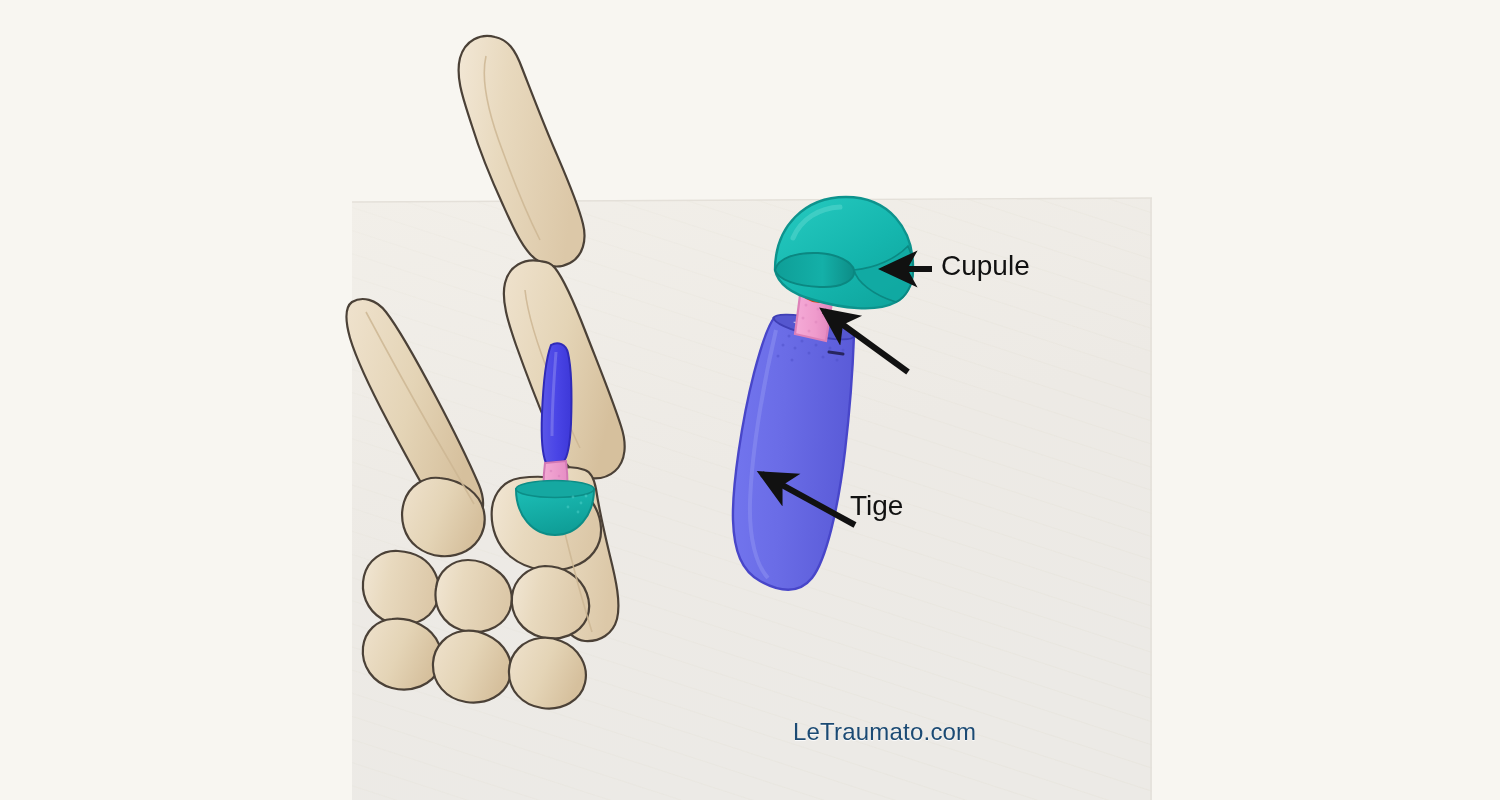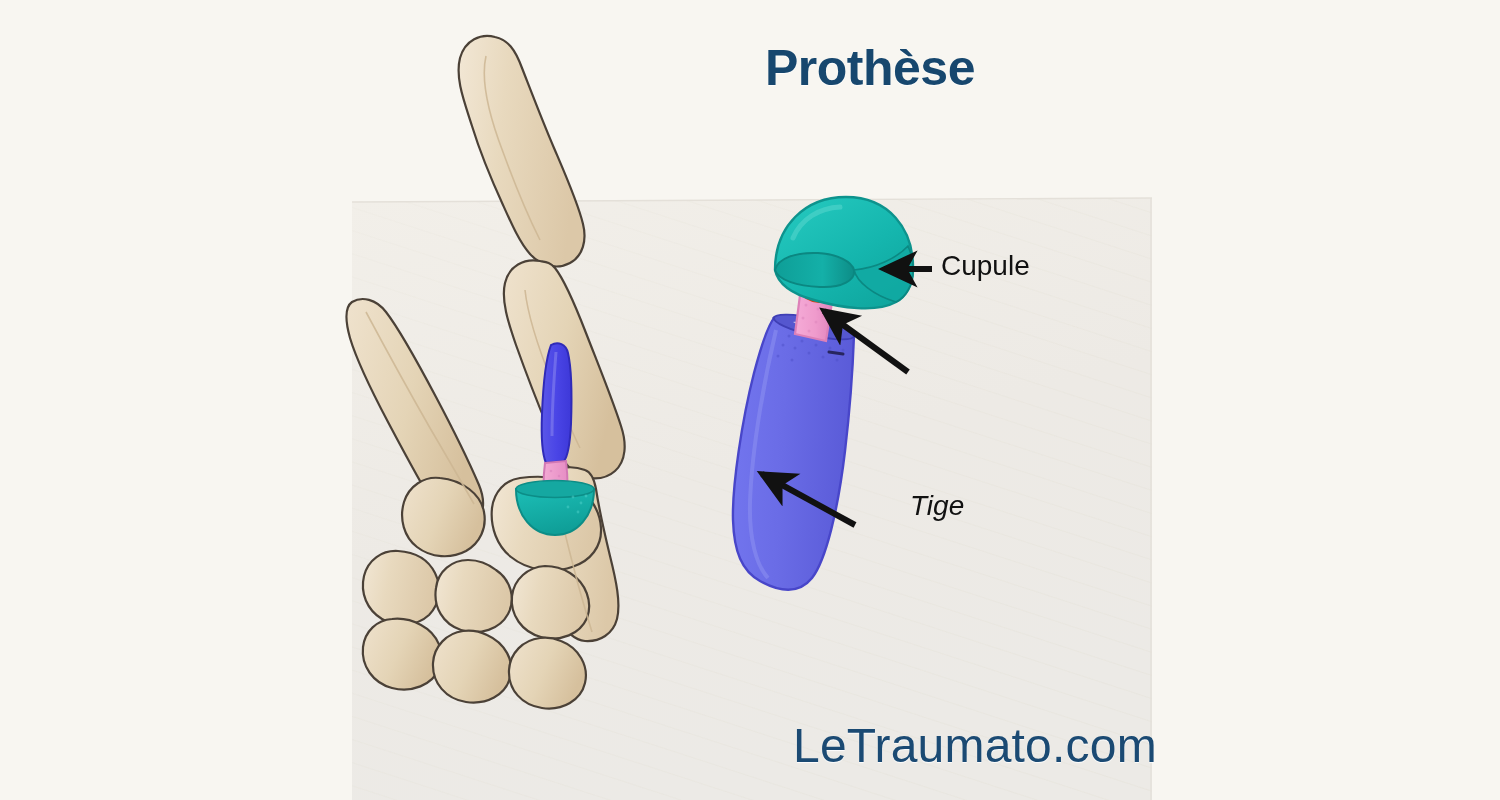--- a/index.html
+++ b/index.html
@@ -53,28 +53,28 @@
   
   .callout-label {
     position: absolute;
     font-size: 28px;
     color: #111111;
     white-space: nowrap;
     line-height: 1;
   }
   #label-cupule  { left: 941px; top: 252px; }
   #label-tete    { left: 912px; top: 337px; }
-  #label-tige    { left: 910px; top: 492px; font-style: italic; }
+  #label-tige    { left: 850px; top: 492px; }
 
   
   #watermark {
     position: absolute;
     left: 793px;
     top: 718px;
-    font-size: 48px;
+    font-size: 24px;
     color: #1b4a73;
     letter-spacing: 0.2px;
     text-shadow: 0 1px 1px rgba(255,255,255,0.9);
     white-space: nowrap;
   }
 
   
   .art-layer {
     position: absolute;
     left: 0; top: 0;
@@ -361,21 +361,20 @@
     </g>
 
     <g stroke="#111111" stroke-width="6" fill="none" stroke-linecap="butt">
       <line x1="932" y1="269" x2="884" y2="269" marker-end="url(#arrowHead)"></line>
       <line x1="908" y1="372" x2="824" y2="311" marker-end="url(#arrowHead)"></line>
       <line x1="855" y1="525" x2="762" y2="474" marker-end="url(#arrowHead)"></line>
     </g>
   </svg>
 
   <div id="title-block">
-    <div id="main-title">Prothèse</div>
   </div>
 
   <div class="callout-label" id="label-cupule">Cupule</div>
 
 
   <div class="callout-label" id="label-tige">Tige</div>
 
   <div id="watermark">LeTraumato.com</div>
 
 </div>

